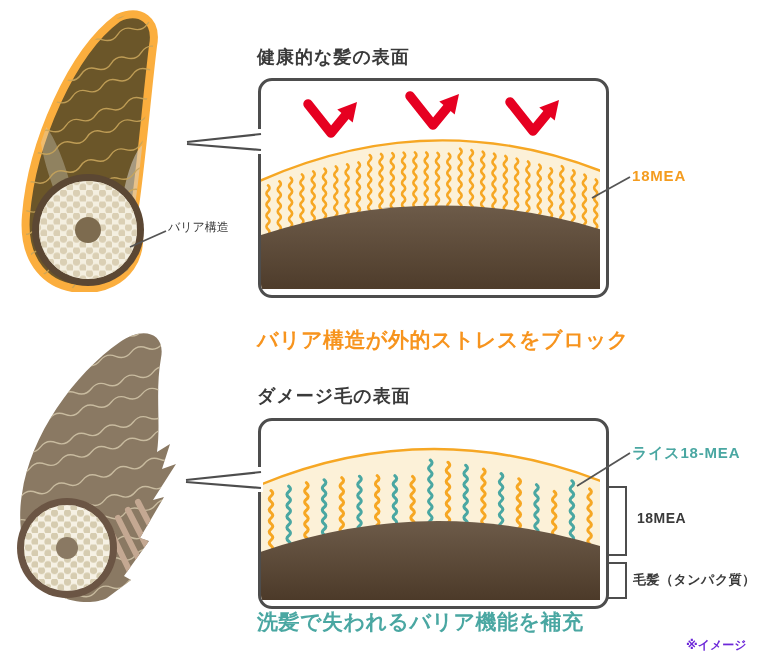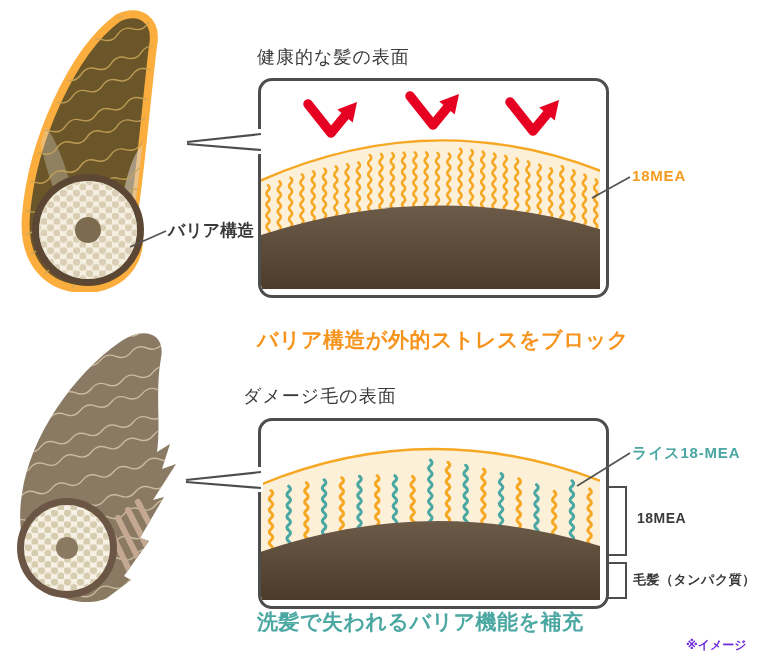--- a/index.html
+++ b/index.html
@@ -1,27 +1,27 @@
 <!DOCTYPE html>
 <html><head>
 <meta charset="utf-8">
 <style>
   html,body{margin:0;padding:0;background:#fff;}
   body{font-family:"Liberation Sans","DejaVu Sans",sans-serif;}
   .stage{position:relative;width:760px;height:660px;background:var(--background,#fff);overflow:hidden;}
   .abs{position:absolute;}
-  .sec-title{font-weight:normal;font-size:18px;color:var(--text_dark,#3a3a3a);letter-spacing:1px;white-space:nowrap;}
+  .sec-title{font-weight:bold;font-size:18px;color:var(--text_dark,#3a3a3a);letter-spacing:1px;white-space:nowrap;}
   .caption{font-weight:bold;font-size:21px;letter-spacing:.5px;white-space:nowrap;}
   .c1{color:var(--orange_caption,#F7941E);margin-top:28px;}
   .c2{color:var(--teal,#4AA7A2);font-family:Liberation Serif, serif;}
   .panel{position:absolute;background:#fff;border:3px solid var(--box_border,#4d4d4d);border-radius:14px;overflow:hidden;}
   .layer-label{font-weight:bold;font-size:15px;letter-spacing:.8px;white-space:nowrap;}
   .lbl-orange{color:var(--orange_label,#F49C1F);}
   .lbl-teal{color:var(--teal,#4AA7A2);}
-  .small-label{font-weight:bold;font-size:17px;color:var(--text_dark,#3a3a3a);white-space:nowrap;}
+  .small-label{font-weight:normal;font-size:12px;color:var(--text_dark,#3a3a3a);white-space:nowrap;}
   .bracket-label{font-weight:bold;color:var(--text_dark,#3a3a3a);white-space:nowrap;letter-spacing:.5px;}
   .footnote{font-weight:bold;font-size:12px;color:#6d28d9;white-space:nowrap;}
   .overlay{position:absolute;left:0;top:0;pointer-events:none;}
   svg{display:block;}
 </style>
 </head>
 <body>
 
 <div class="stage" id="stage" style="--background: #FFFFFF; --box_border: #4D4D4D; --cream_layer: #FCF1D8; --orange_line: #F6A724; --orange_caption: #F7941E; --orange_label: #F49C1F; --teal: #4AA7A2; --red_arrow: #E60021; --text_dark: #3A3A3A; --cortex_top: #6D5B49; --cortex_bottom: #4C3A29;">
 
@@ -164,21 +164,21 @@
         </g>
     </svg>
   </div>
 
   <div class="abs layer-label lbl-orange" style="left:632px;top:167px">18MEA</div>
 
   <div class="abs small-label" style="left:168px;top:219px">バリア構造</div>
 
   <div class="abs caption c1" style="left:257px;top:298px">バリア構造が外的ストレスをブロック</div>
 
-  <div class="abs sec-title" style="left:243px;top:384px">ダメージ毛の表面</div>
+  <div class="abs sec-title" style="left:257px;top:384px">ダメージ毛の表面</div>
 
   <div class="panel" style="left:258px;top:418px;width:345px;height:185px">
     <svg width="339" height="179" viewBox="0 0 339 179">
       <defs>
         <linearGradient id="brown2" x1="0" y1="0" x2="0" y2="1">
           <stop class="stopTop" offset="0" stop-color="#6D5B49"></stop>
           <stop class="stopBot" offset="1" stop-color="#4C3A29"></stop>
         </linearGradient>
       </defs>
       <path d="M -6,66 Q 167,-8 345,62 L 345,179 L -6,179 Z" fill="var(--cream_layer,#FCF1D8)"></path>

